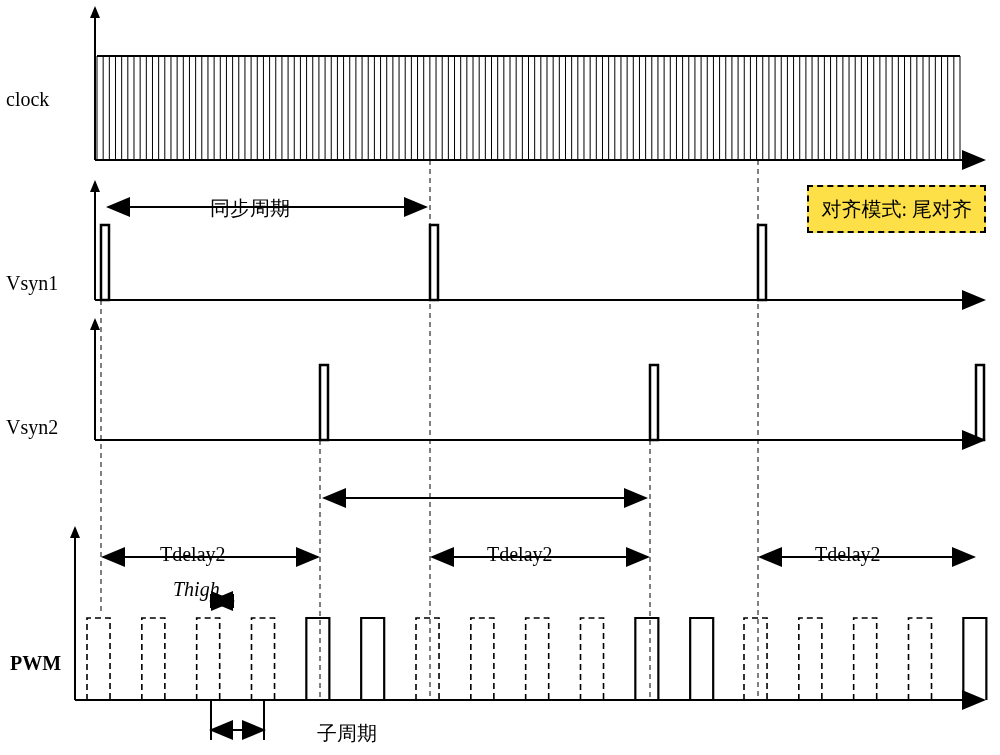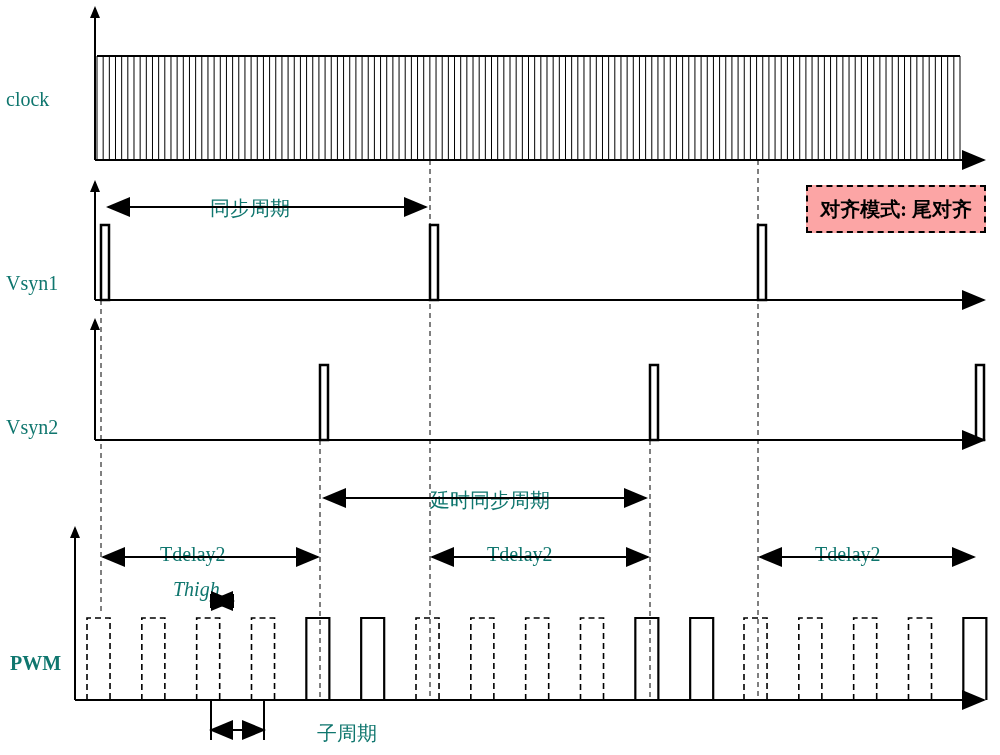--- a/index.html
+++ b/index.html
@@ -13,48 +13,46 @@
     width: 1000px;
     height: 755px;
     margin: 0;
     background: #fff;
   }
   svg { position: absolute; top: 0; left: 0; }
   .label {
     position: absolute;
     font-size: 20px;
     font-family: "Times New Roman", "SimSun", serif;
-    color: #0f766e;
+    color: #000000;
     white-space: nowrap;
   }
   .label.cn { font-family: "SimSun", "Songti SC", serif; }
   .infobox {
     position: absolute;
     border: 2px dashed #000;
     padding: 6px 12px 6px 12px;
     font-size: 20px;
     font-family: "SimSun", "Songti SC", serif;
     line-height: 1.6;
-    background: #fca5a5;
-    font-weight: bold;
+    background: #fde047;
   }
 </style>
 </head>
 <body>
 
 <div class="canvas">
 
   <div class="label" style="left:6px; top:88px;">clock</div>
   <div class="label" style="left:6px; top:272px;">Vsyn1</div>
   <div class="label" style="left:6px; top:416px;">Vsyn2</div>
   <div class="label" style="left:10px; top:652px;font-weight:bold;">PWM</div>
 
   <div class="label cn" style="left:210px; top:195px;">同步周期</div>
 
-  <div class="label cn" style="left:430px; top:487px;">延时同步周期</div>
 
   <div class="label" style="left:160px; top:543px;">Tdelay2</div>
   <div class="label" style="left:487px; top:543px;">Tdelay2</div>
   <div class="label" style="left:815px; top:543px;">Tdelay2</div>
 
   <div class="label" style="left:173px; top:578px;font-style:italic;">Thigh</div>
 
   <div class="label cn" style="left:285px; top:720px;margin-left:32px;">子周期</div>
 
   <div class="infobox" style="right:14px; top:185px;">

